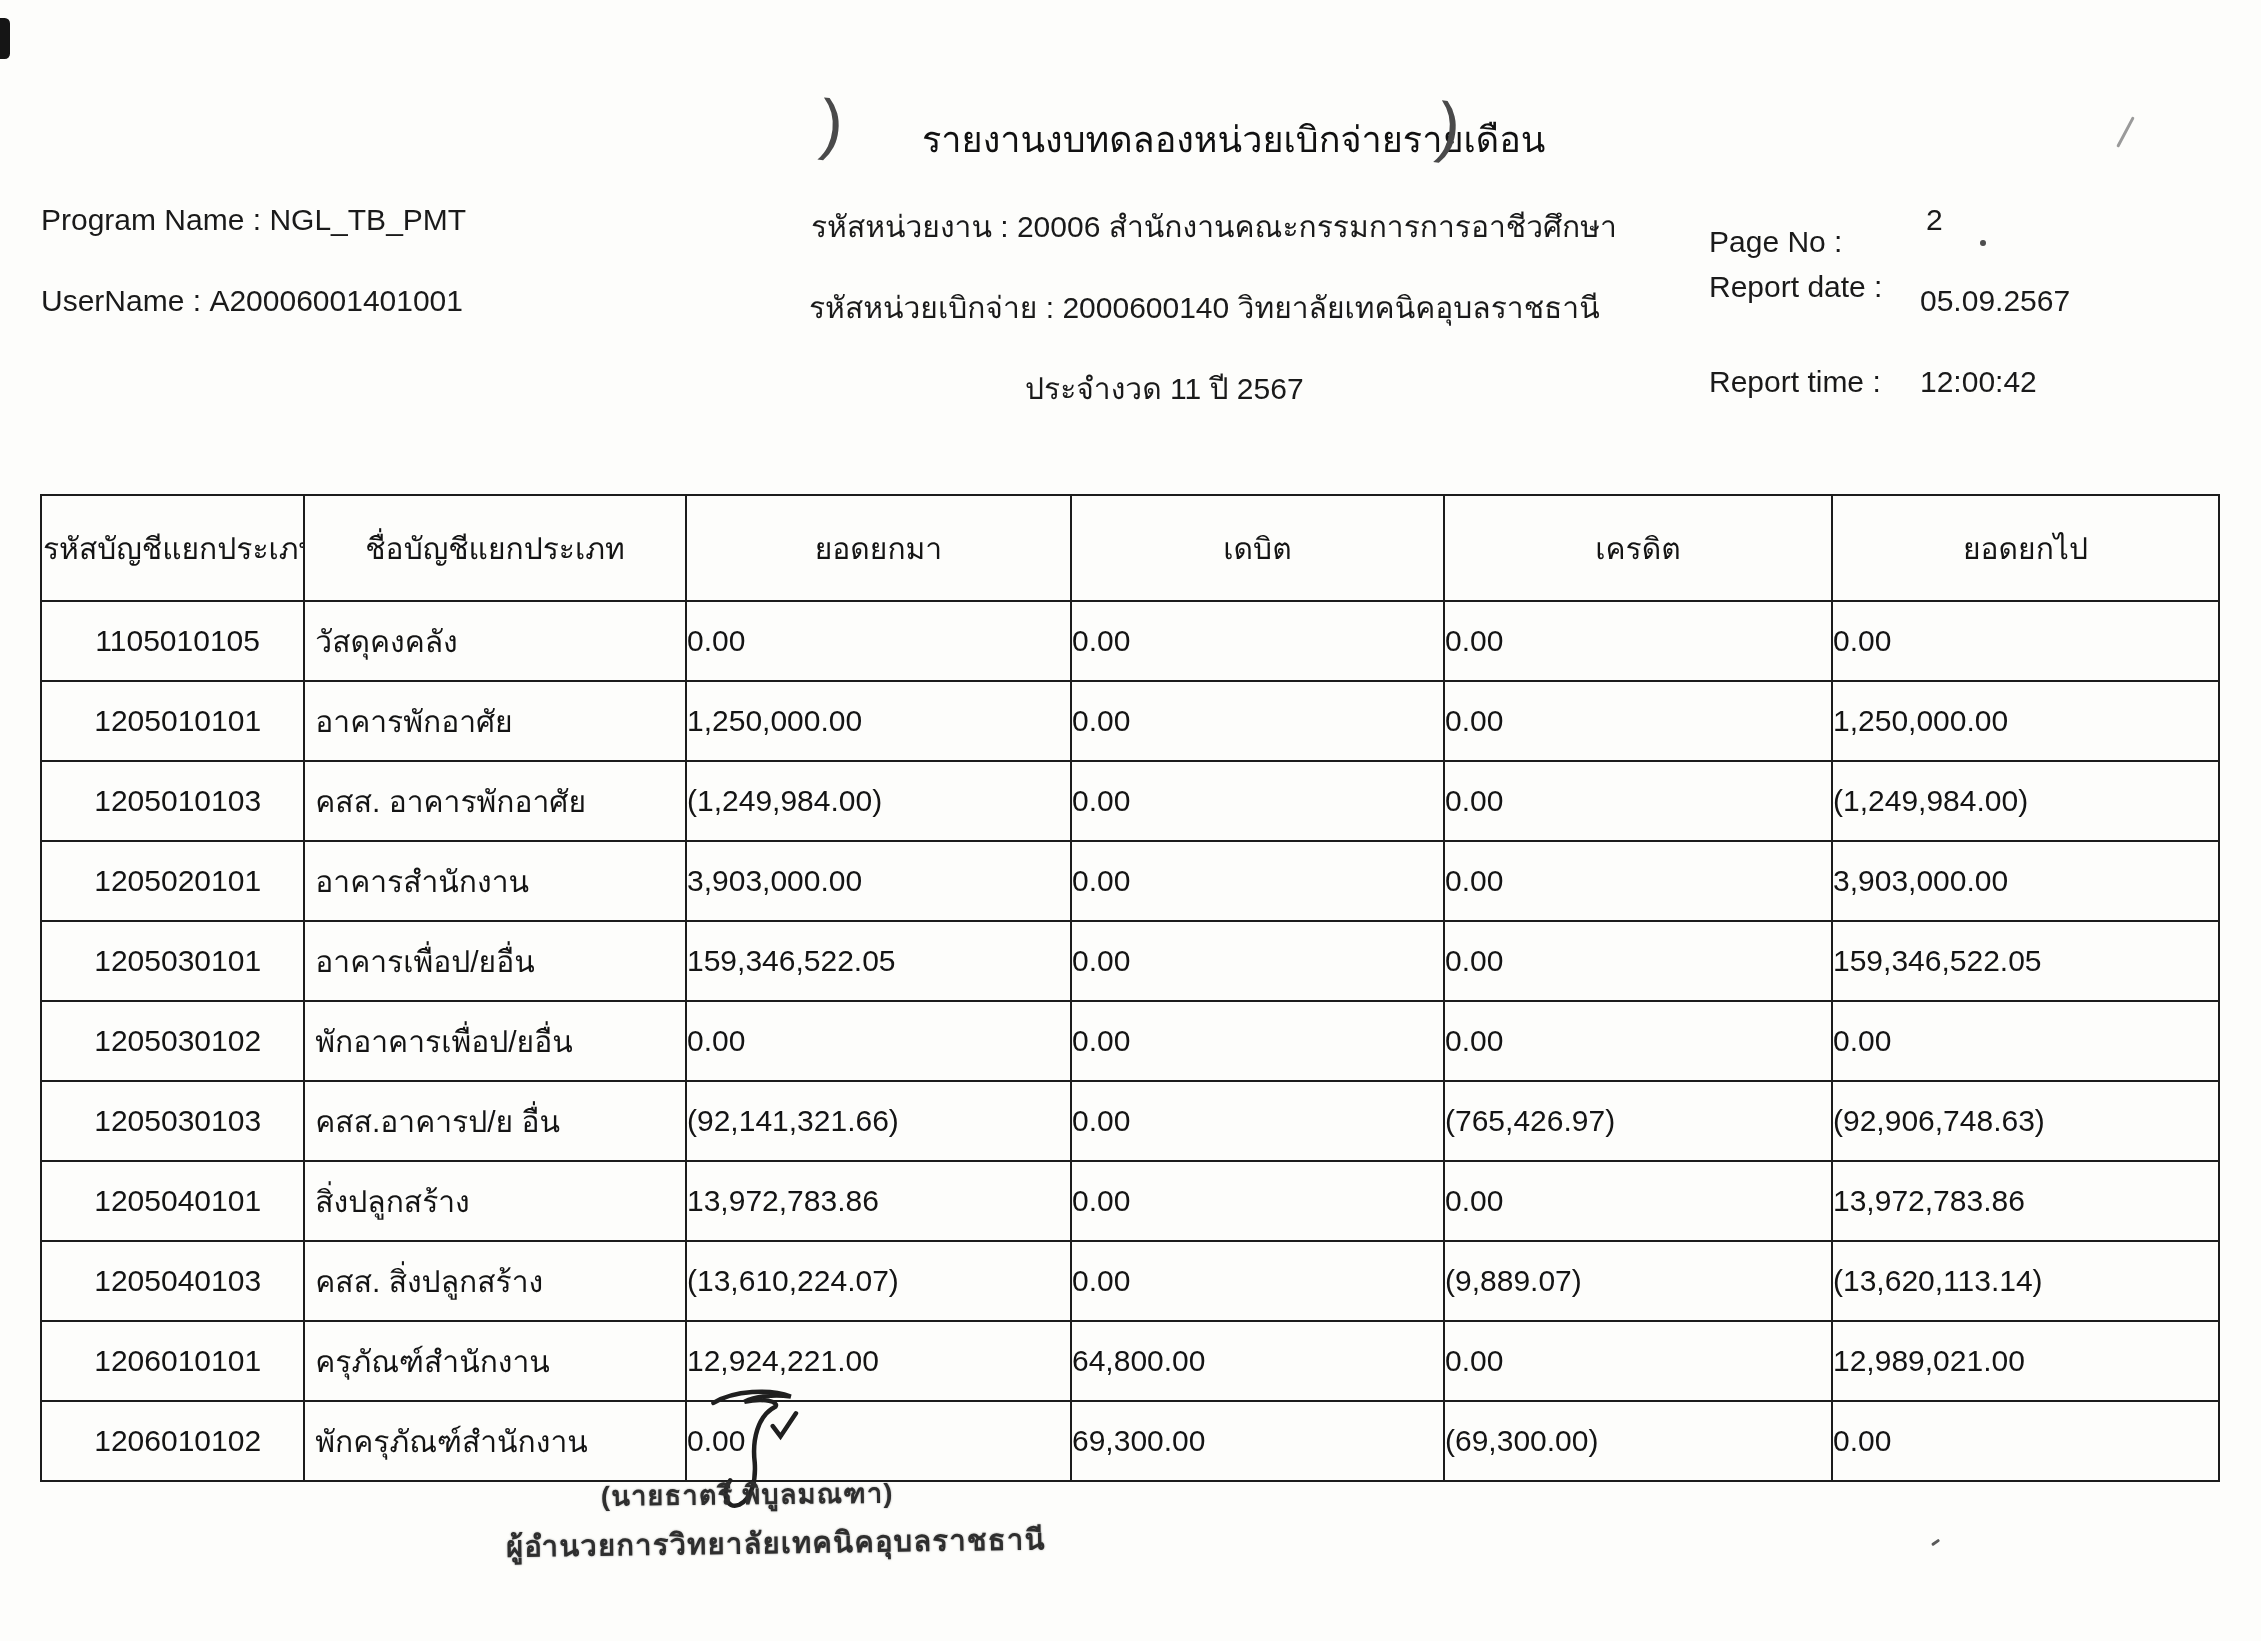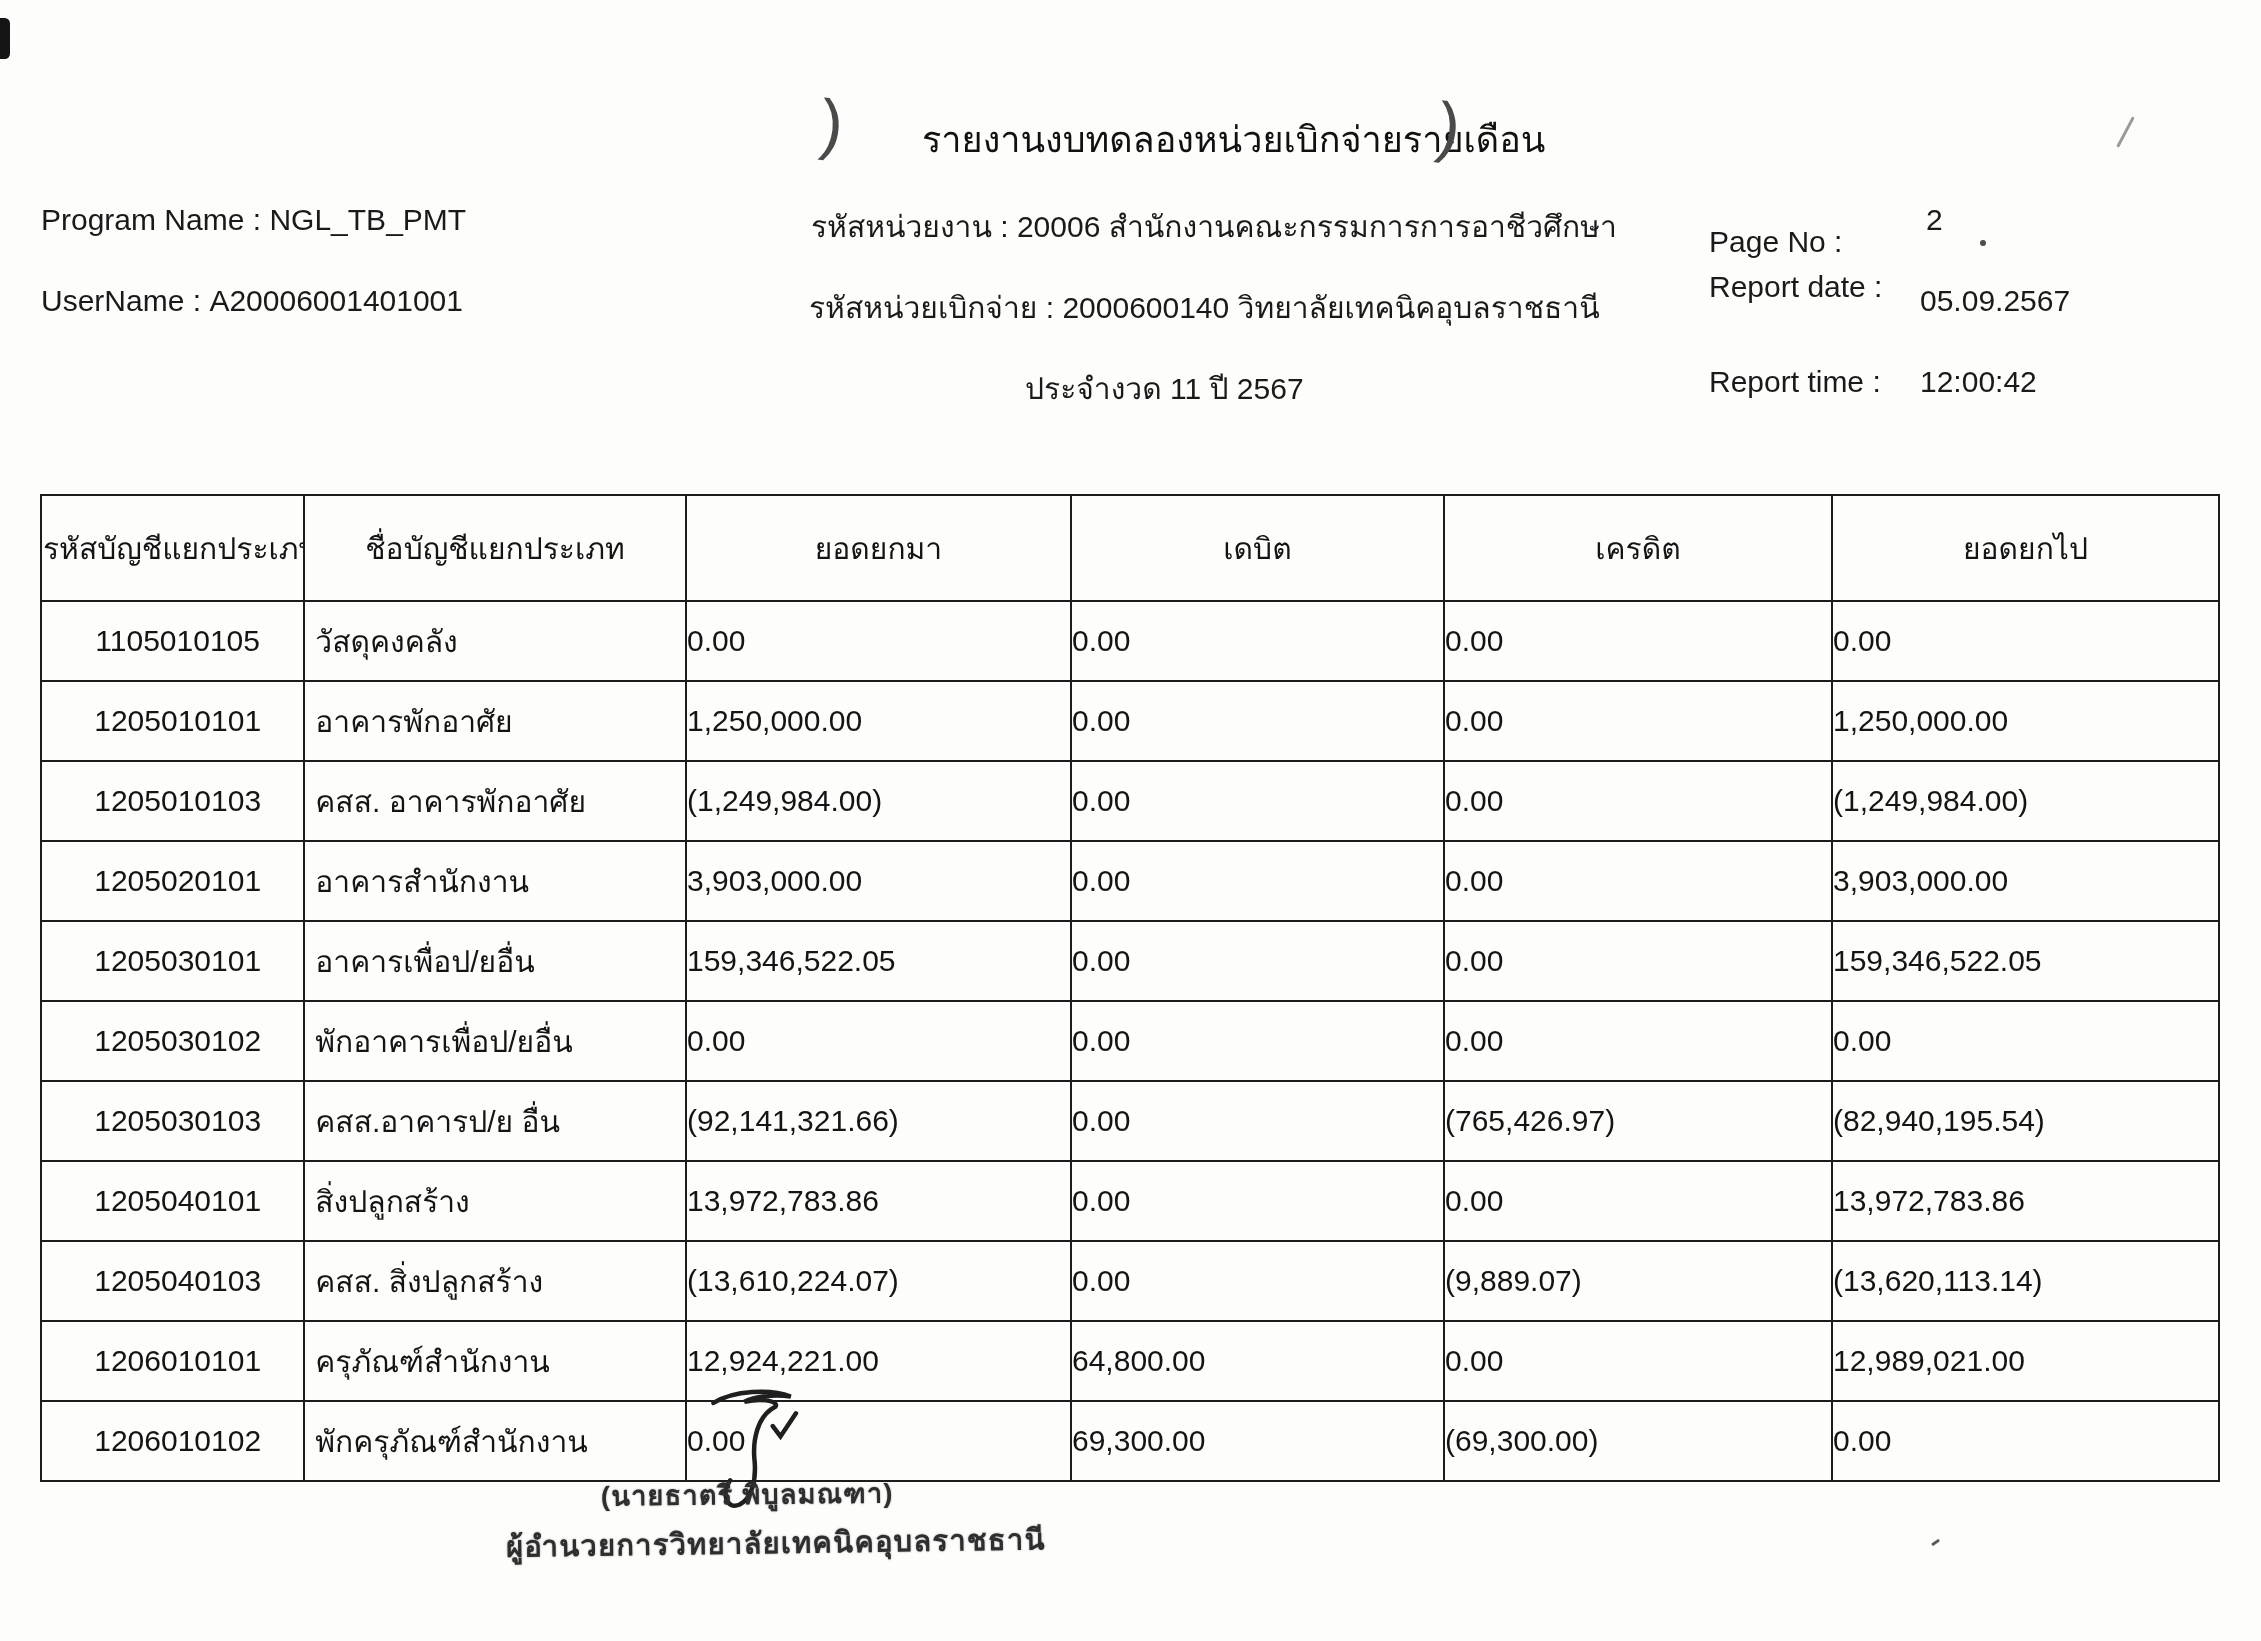--- a/index.html
+++ b/index.html
@@ -151,21 +151,21 @@
           <td class="c3">0.00</td>
           <td class="c4">0.00</td>
           <td class="c5">0.00</td>
         </tr>
         <tr>
           <td class="c0">1205030103</td>
           <td class="c1">คสส.อาคารป/ย อื่น</td>
           <td class="c2">(92,141,321.66)</td>
           <td class="c3">0.00</td>
           <td class="c4">(765,426.97)</td>
-          <td class="c5">(82,940,195.54)</td>
+          <td class="c5">(92,906,748.63)</td>
         </tr>
         <tr>
           <td class="c0">1205040101</td>
           <td class="c1">สิ่งปลูกสร้าง</td>
           <td class="c2">13,972,783.86</td>
           <td class="c3">0.00</td>
           <td class="c4">0.00</td>
           <td class="c5">13,972,783.86</td>
         </tr>
         <tr>

